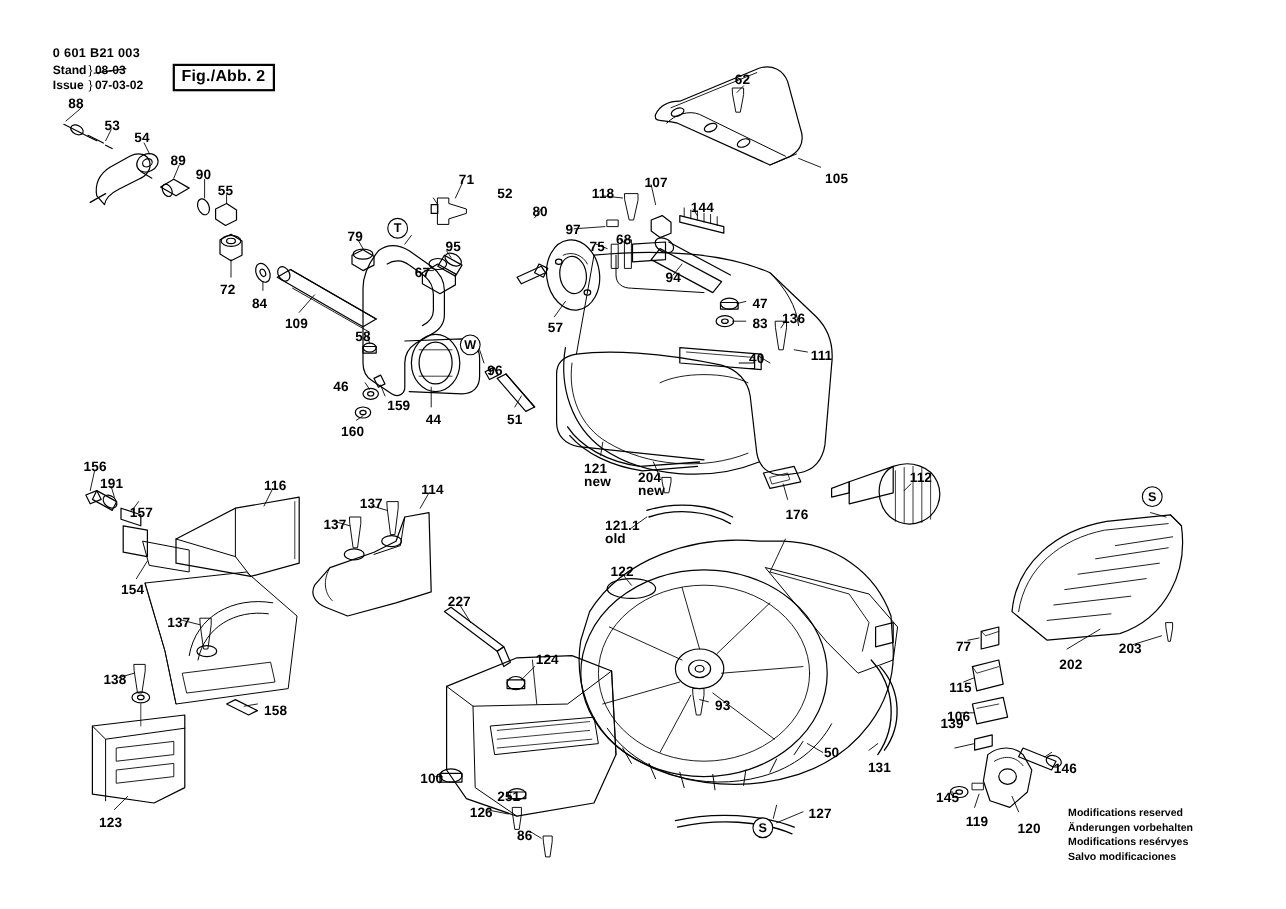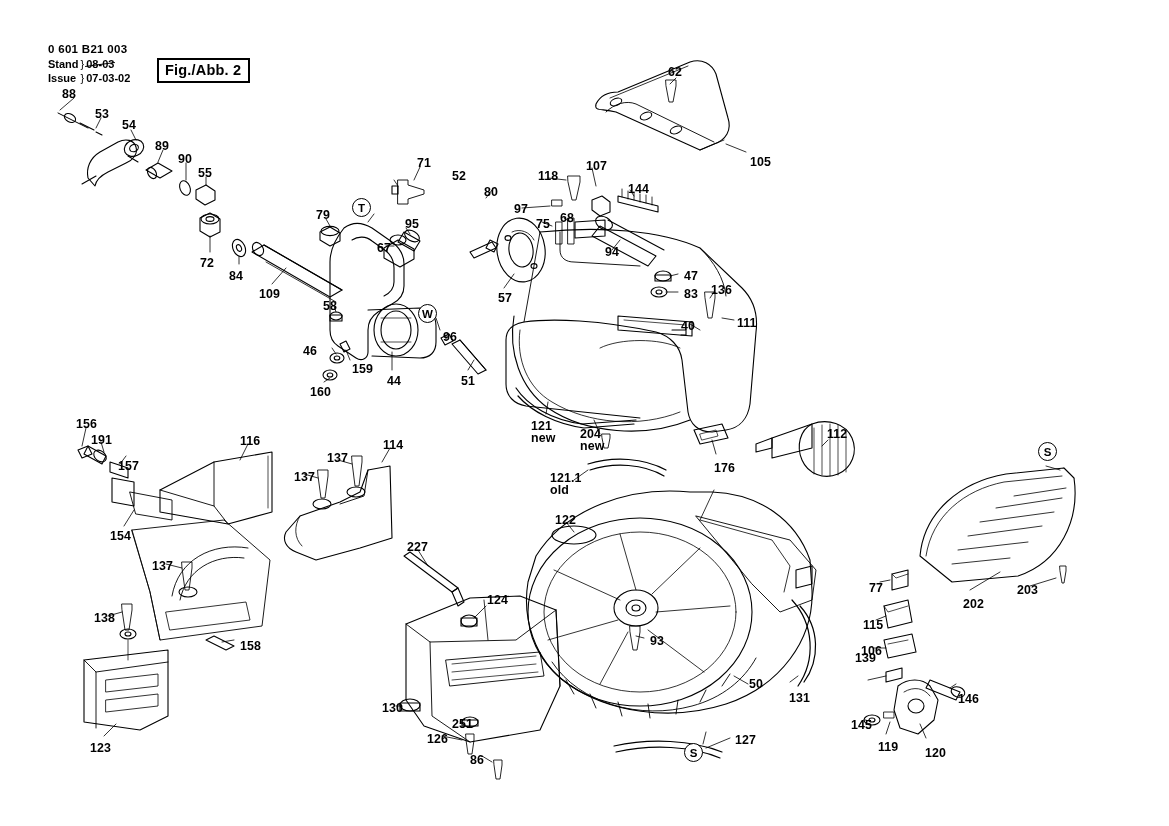--- a/index.html
+++ b/index.html
@@ -76,20 +76,26 @@
         <td>Issue</td>
         <td class="brace">}</td>
         <td>07-03-02</td>
       </tr>
     </tbody>
       </table>
   </div>
 
   <div class="figbox">Fig./Abb. 2</div>
 
+  <div class="notes">
+    <div>Modifications reserved</div>
+    <div>Änderungen vorbehalten</div>
+    <div>Modifications resérvyes</div>
+    <div>Salvo modificaciones</div>
+  </div>
 
   <svg class="art" viewBox="0 0 1169 826">
     <g fill="none" stroke="#000" stroke-width="1.1" stroke-linejoin="round" stroke-linecap="round">
 
       <g>
         <path d="M58 113 L72 120 L80 124 L88 128" stroke-width="1"></path>
         <ellipse cx="70" cy="118" rx="6" ry="4" transform="rotate(28 70 118)"></ellipse>
         <path d="M80 123 l14 7"></path>
         <path d="M96 132 l6 3"></path>
 
@@ -517,21 +523,21 @@
         <div>new</div>
       </div>
       <div class="lbl two" style="left: 550px; top: 472px;">
         <div>121.1</div>
         <div>old</div>
       </div>
       <div class="lbl" style="left: 555px; top: 514px;">122</div>
       <div class="lbl" style="left: 407px; top: 541px;">227</div>
       <div class="lbl" style="left: 487px; top: 594px;">124</div>
       <div class="lbl" style="left: 650px; top: 635px;">93</div>
-      <div class="lbl" style="left: 382px; top: 702px;">130</div>
+      <div class="lbl" style="left: 382px; top: 702px;">100</div>
       <div class="lbl" style="left: 452px; top: 718px;">251</div>
       <div class="lbl" style="left: 427px; top: 733px;">126</div>
       <div class="lbl" style="left: 470px; top: 754px;">86</div>
       <div class="lbl" style="left: 735px; top: 734px;">127</div>
       <div class="lbl" style="left: 749px; top: 678px; text-align: center;">50</div>
       <div class="lbl" style="left: 789px; top: 692px;">131</div>
       <div class="lbl" style="left: 76px; top: 418px;">156</div>
       <div class="lbl" style="left: 91px; top: 434px;">191</div>
       <div class="lbl" style="left: 118px; top: 460px;">157</div>
       <div class="lbl" style="left: 110px; top: 530px;">154</div>

